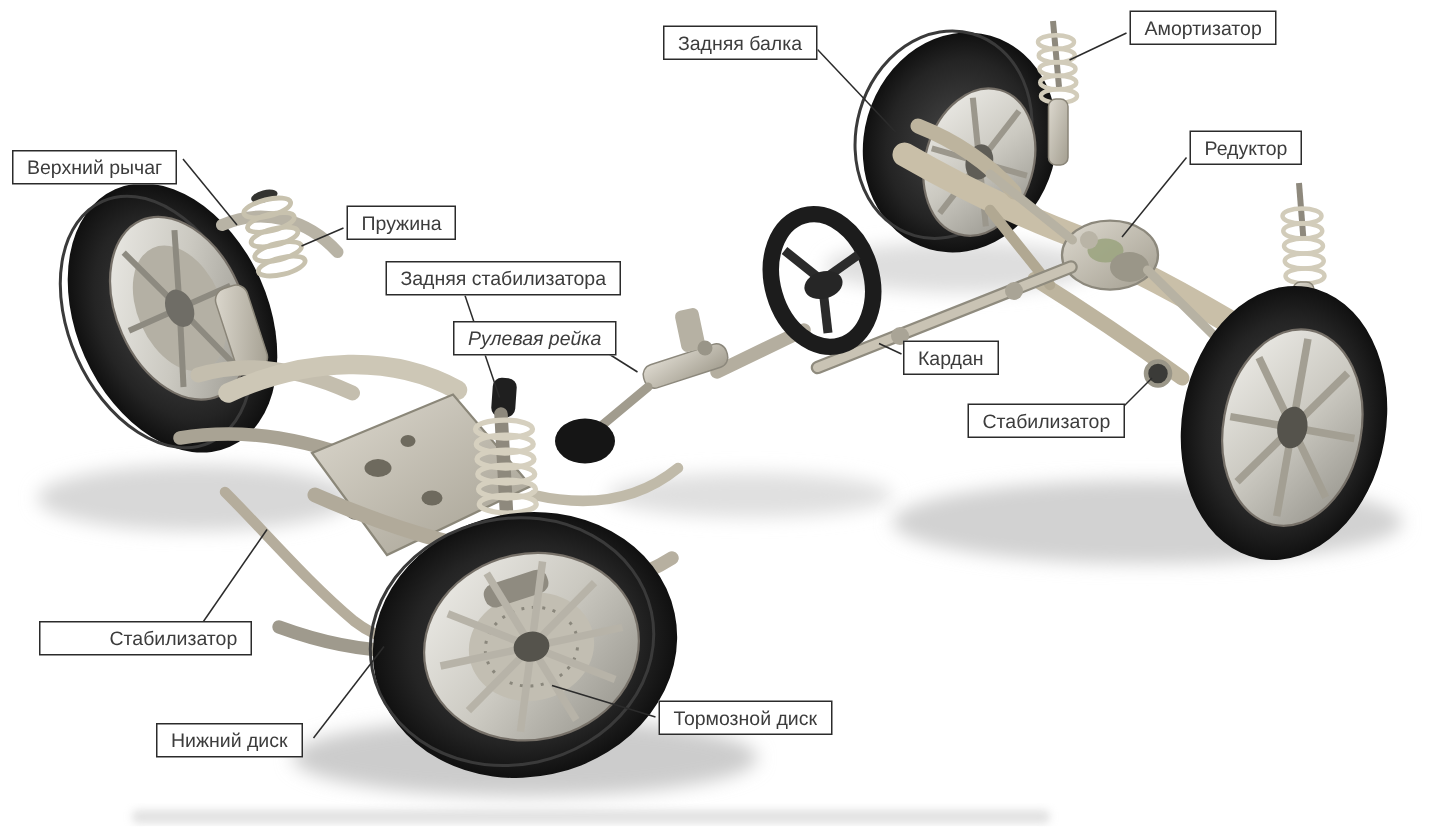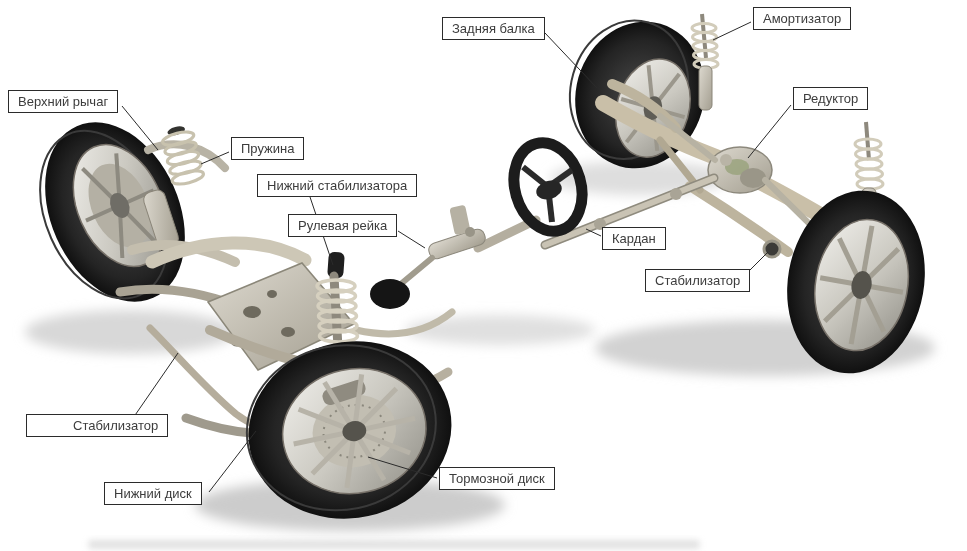--- a/index.html
+++ b/index.html
@@ -256,24 +256,24 @@
       <line x1="751" y1="22" x2="713" y2="40" class="leader"></line>
       <line x1="791" y1="105" x2="748" y2="158" class="leader"></line>
       <line x1="601" y1="236" x2="586" y2="229" class="leader"></line>
       <line x1="741" y1="279" x2="768" y2="252" class="leader"></line>
       <line x1="131" y1="421" x2="178" y2="353" class="leader"></line>
       <line x1="209" y1="492" x2="256" y2="431" class="leader"></line>
       <line x1="437" y1="478" x2="368" y2="457" class="leader"></line>
     </svg>
 
   <div class="labels">
-      <div class="label-box" style="left: 8px; top: 90px;">Верхний рычаг</div>
+      <div class="label-box" style="left: 8px; top: 100px;">Верхний рычаг</div>
       <div class="label-box" style="left: 231px; top: 137px;">Пружина</div>
-      <div class="label-box" style="left: 257px; top: 174px;">Нижний стабилизатора</div>
-      <div class="label-box" style="left: 288px; top: 214px;">Рулевая рейка</div>
+      <div class="label-box" style="left: 257px; top: 174px;">Задняя стабилизатора</div>
+      <div class="label-box" style="left: 302px; top: 214px; font-style: italic;">Рулевая рейка</div>
       <div class="label-box" style="left: 442px; top: 17px;">Задняя балка</div>
       <div class="label-box" style="left: 753px; top: 7px;">Амортизатор</div>
       <div class="label-box" style="left: 793px; top: 87px;">Редуктор</div>
       <div class="label-box" style="left: 602px; top: 227px;">Кардан</div>
       <div class="label-box" style="left: 645px; top: 269px;">Стабилизатор</div>
       <div class="label-box" style="left: 26px; top: 414px; padding-left: 46px;">Стабилизатор</div>
       <div class="label-box" style="left: 104px; top: 482px;">Нижний диск</div>
       <div class="label-box" style="left: 439px; top: 467px;">Тормозной диск</div>
     </div>
 

